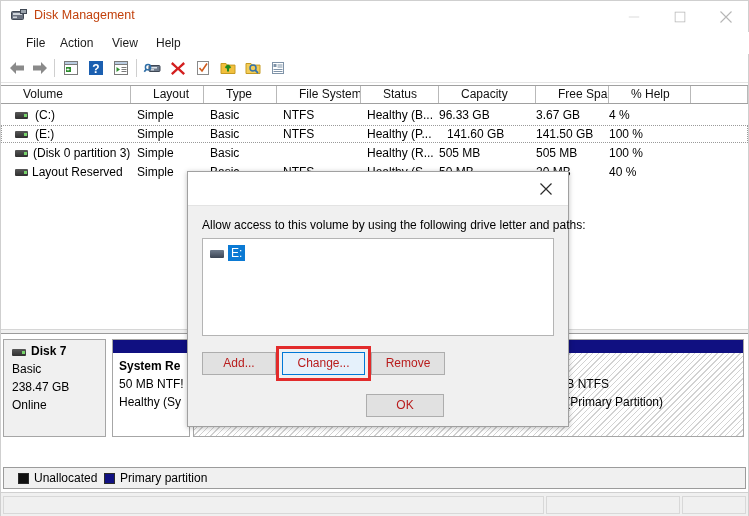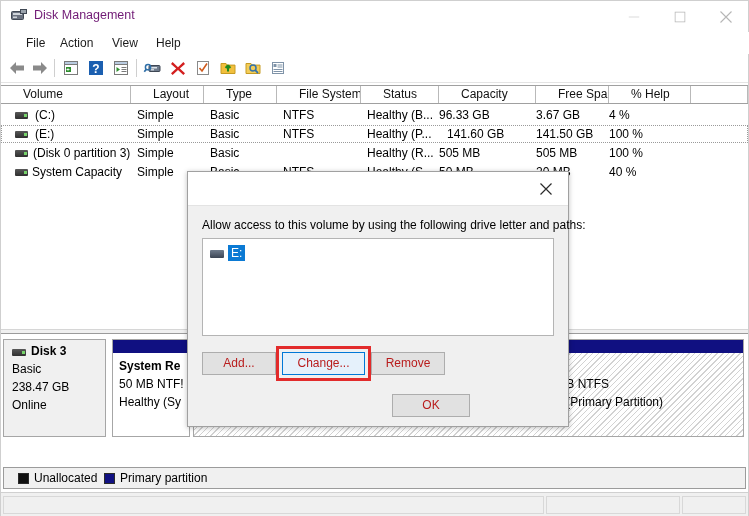--- a/index.html
+++ b/index.html
@@ -7,21 +7,21 @@
     width:749px;height:516px;overflow:hidden;
     font-family:"Liberation Sans","DejaVu Sans",sans-serif;
     font-size:12px;color:#000;background:#f0f0f0;
     -webkit-font-smoothing:antialiased;
   }
   #app{position:relative;width:749px;height:516px;background:#ffffff;box-sizing:border-box;border:1px solid #cfcfcf;}
 
   
   .titlebar{position:absolute;left:0;top:0;width:747px;height:31px;background:#ffffff;}
   .title-icon{position:absolute;left:10px;top:8px;width:16px;height:14px;}
-  .title-text{position:absolute;left:33px;top:7px;font-size:12.5px;color:#701a75;white-space:nowrap;}
+  .title-text{position:absolute;left:33px;top:7px;font-size:12.5px;color:#c2410c;white-space:nowrap;}
   .winbtn{position:absolute;top:0;width:45px;height:31px;cursor:default;}
   .winbtn svg{position:absolute;left:50%;top:50%;transform:translate(-50%,-50%);}
   .wb-min{right:92px;}
   .wb-max{right:46px;}
   .wb-close{right:0px;}
 
   
   .menubar{position:absolute;left:12px;top:31px;width:747px;height:22px;background:#ffffff;}
   .menuitem{position:absolute;top:3px;height:17px;line-height:17px;padding:0 7px;font-size:12px;color:#1b1b1b;white-space:nowrap;}
 
@@ -250,38 +250,38 @@
       <div class="vcell" style="left:209px;width:67px">Basic</div>
       <div class="vcell" style="left:282px;width:78px"></div>
       <div class="vcell" style="left:366px;width:75px">Healthy (R...</div>
       <div class="vcell" style="left:438px;width:95px">505 MB</div>
       <div class="vcell" style="left:535px;width:71px">505 MB</div>
       <div class="vcell" style="left:608px;width:80px">100 %</div>
     </div>
 
     <div class="vrow" style="top:59px">
       <span class="drvicon" style="left:14px"></span>
-      <div class="vcell" style="left:31px;width:105px">System Capacity</div>
+      <div class="vcell" style="left:31px;width:105px">Layout Reserved</div>
       <div class="vcell" style="left:136px;width:67px">Simple</div>
       <div class="vcell" style="left:209px;width:67px">Basic</div>
       <div class="vcell" style="left:282px;width:78px">NTFS</div>
       <div class="vcell" style="left:366px;width:75px">Healthy (S...</div>
       <div class="vcell" style="left:438px;width:95px">50 MB</div>
       <div class="vcell" style="left:535px;width:71px">20 MB</div>
       <div class="vcell" style="left:608px;width:80px">40 %</div>
     </div>
   </div>
 
   <div class="splitter"></div>
 
   <div class="graph">
 
     <div class="diskpanel">
       <span class="disk-ico"></span>
-      <div class="disk-title">Disk 3</div>
+      <div class="disk-title">Disk 7</div>
       <div class="disk-l" style="top:22px">Basic</div>
       <div class="disk-l" style="top:40px">238.47 GB</div>
       <div class="disk-l" style="top:58px">Online</div>
     </div>
 
     <div class="part" style="left:111px;width:78px">
       <div class="bar"></div>
       <div class="ptxt ptitle" style="top:19px">System Re</div>
       <div class="ptxt" style="top:37px">50 MB NTF!</div>
       <div class="ptxt" style="top:55px">Healthy (Sy</div>
@@ -323,16 +323,16 @@
         <span class="li-ico"></span>
         <span class="li-lab">E:</span>
       </div>
     </div>
 
     <div class="dbtn" style="left:14px;top:180px;width:74px">Add...</div>
     <div class="dbtn focusblue" style="left:94px;top:180px;width:83px">Change...</div>
     <div class="redbox" style="left:88px;top:174px;width:95px;height:35px"></div>
     <div class="dbtn" style="left:183px;top:180px;width:74px">Remove</div>
 
-    <div class="dbtn" style="left:204px;top:222px;width:78px">OK</div>
+    <div class="dbtn" style="left:178px;top:222px;width:78px">OK</div>
   </div>
 
 </div>
 
 </body></html>

